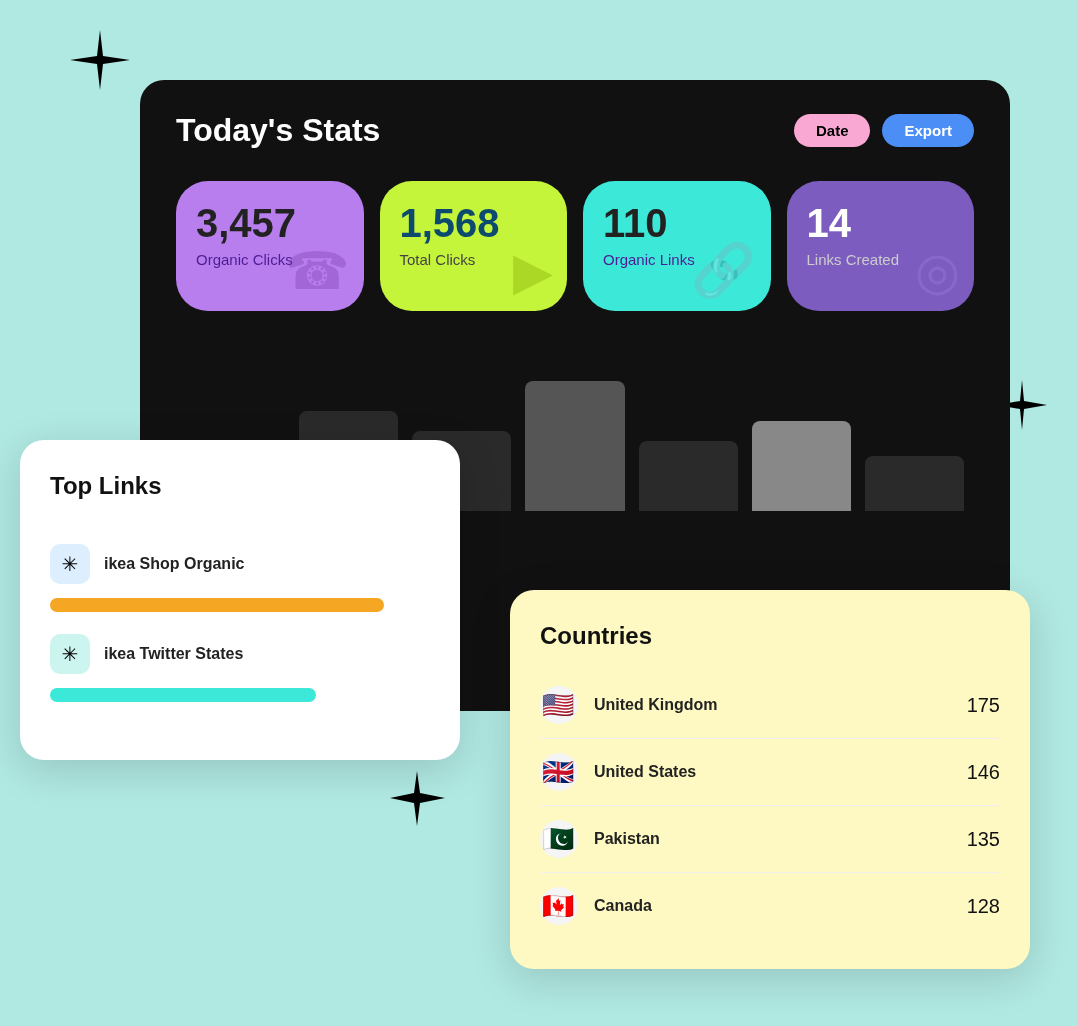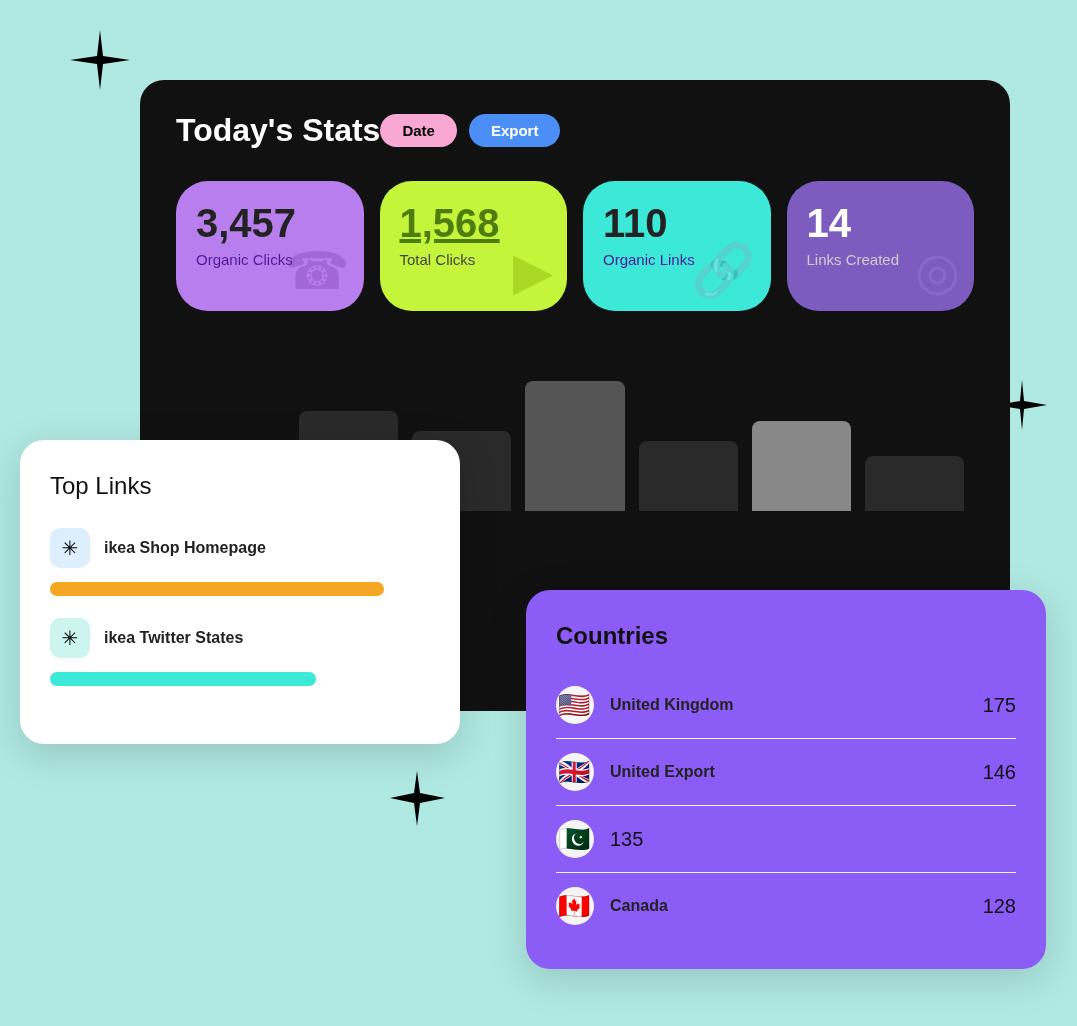--- a/index.html
+++ b/index.html
@@ -37,20 +37,21 @@
       left: 140px;
       width: 870px;
       background: #111;
       border-radius: 24px;
       padding: 32px 36px 200px 36px;
     }
 
     .dashboard-header {
       display: flex;
       align-items: center;
+      justify-content: space-between;
       margin-bottom: 32px;
     }
 
     .dashboard-title {
       color: white;
       font-size: 32px;
       font-weight: 900;
     }
 
     .header-buttons {
@@ -101,21 +102,21 @@
     .stat-card-violet { background: #7c5cbf; }
 
     .stat-number {
       font-size: 40px;
       font-weight: 900;
       line-height: 1;
       margin-bottom: 8px;
     }
     .stat-card-purple .stat-number,
     .stat-card-cyan .stat-number { color: #222; }
-    .stat-card-green .stat-number { color: #4d7c0f; text-decoration: underline; }
+    .stat-card-green .stat-number { color: #0c4a6e; }
     .stat-card-violet .stat-number { color: white; }
 
     .stat-label {
       font-size: 15px;
       font-weight: 500;
     }
     .stat-card-purple .stat-label,
     .stat-card-cyan .stat-label { color: #4c1d95; }
     .stat-card-green .stat-label { color: #444; }
     .stat-card-violet .stat-label { color: #ccc; }
@@ -158,23 +159,23 @@
       width: 440px;
       background: white;
       border-radius: 24px;
       padding: 32px 30px 36px 30px;
       box-shadow: 0 10px 40px rgba(0,0,0,0.15);
       z-index: 10;
     }
 
     .top-links-title {
       font-size: 24px;
-      font-weight: 400;
+      font-weight: 700;
       color: #111;
-      margin-bottom: 28px;
+      margin-bottom: 44px;
     }
 
     .link-item {
       display: flex;
       align-items: center;
       gap: 14px;
       margin-bottom: 14px;
     }
 
     .link-icon {
@@ -205,23 +206,23 @@
       height: 14px;
       border-radius: 8px;
     }
     .link-bar-yellow { background: #f5a623; width: 88%; }
     .link-bar-cyan { background: #3ce8d8; width: 70%; }
 
     
     .countries-card {
       position: absolute;
       top: 590px;
-      left: 526px;
+      left: 510px;
       width: 520px;
-      background: #8b5cf6;
+      background: #fef9c3;
       border-radius: 24px;
       padding: 32px 30px 30px 30px;
       box-shadow: 0 10px 40px rgba(0,0,0,0.15);
       z-index: 10;
     }
 
     .countries-title {
       font-size: 24px;
       font-weight: 900;
       color: #111;
@@ -333,21 +334,21 @@
   </div>
 </div>
 
 <div class="top-links-card">
   <h2 class="top-links-title">Top Links</h2>
 
   <div id="top-links-list">
       <div>
       <div class="link-item">
         <div class="link-icon link-icon-blue">✳</div>
-        <span class="link-name">ikea Shop Homepage</span>
+        <span class="link-name">ikea Shop Organic</span>
       </div>
       <div class="link-bar-container">
         <div class="link-bar link-bar-yellow"></div>
       </div>
     </div>
       <div>
       <div class="link-item">
         <div class="link-icon link-icon-cyan">✳</div>
         <span class="link-name">ikea Twitter States</span>
       </div>
@@ -361,25 +362,26 @@
 <div class="countries-card">
   <h2 class="countries-title">Countries</h2>
   <div id="countries-list">
       <div class="country-item">
       <div class="country-flag">🇺🇸</div>
       <span class="country-name">United Kingdom</span>
       <span class="country-count">175</span>
     </div>
       <div class="country-item">
       <div class="country-flag">🇬🇧</div>
-      <span class="country-name">United Export</span>
+      <span class="country-name">United States</span>
       <span class="country-count">146</span>
     </div>
       <div class="country-item">
       <div class="country-flag">🇵🇰</div>
+      <span class="country-name">Pakistan</span>
       <span class="country-count">135</span>
     </div>
       <div class="country-item">
       <div class="country-flag">🇨🇦</div>
       <span class="country-name">Canada</span>
       <span class="country-count">128</span>
     </div>
     </div>
 </div>
 

